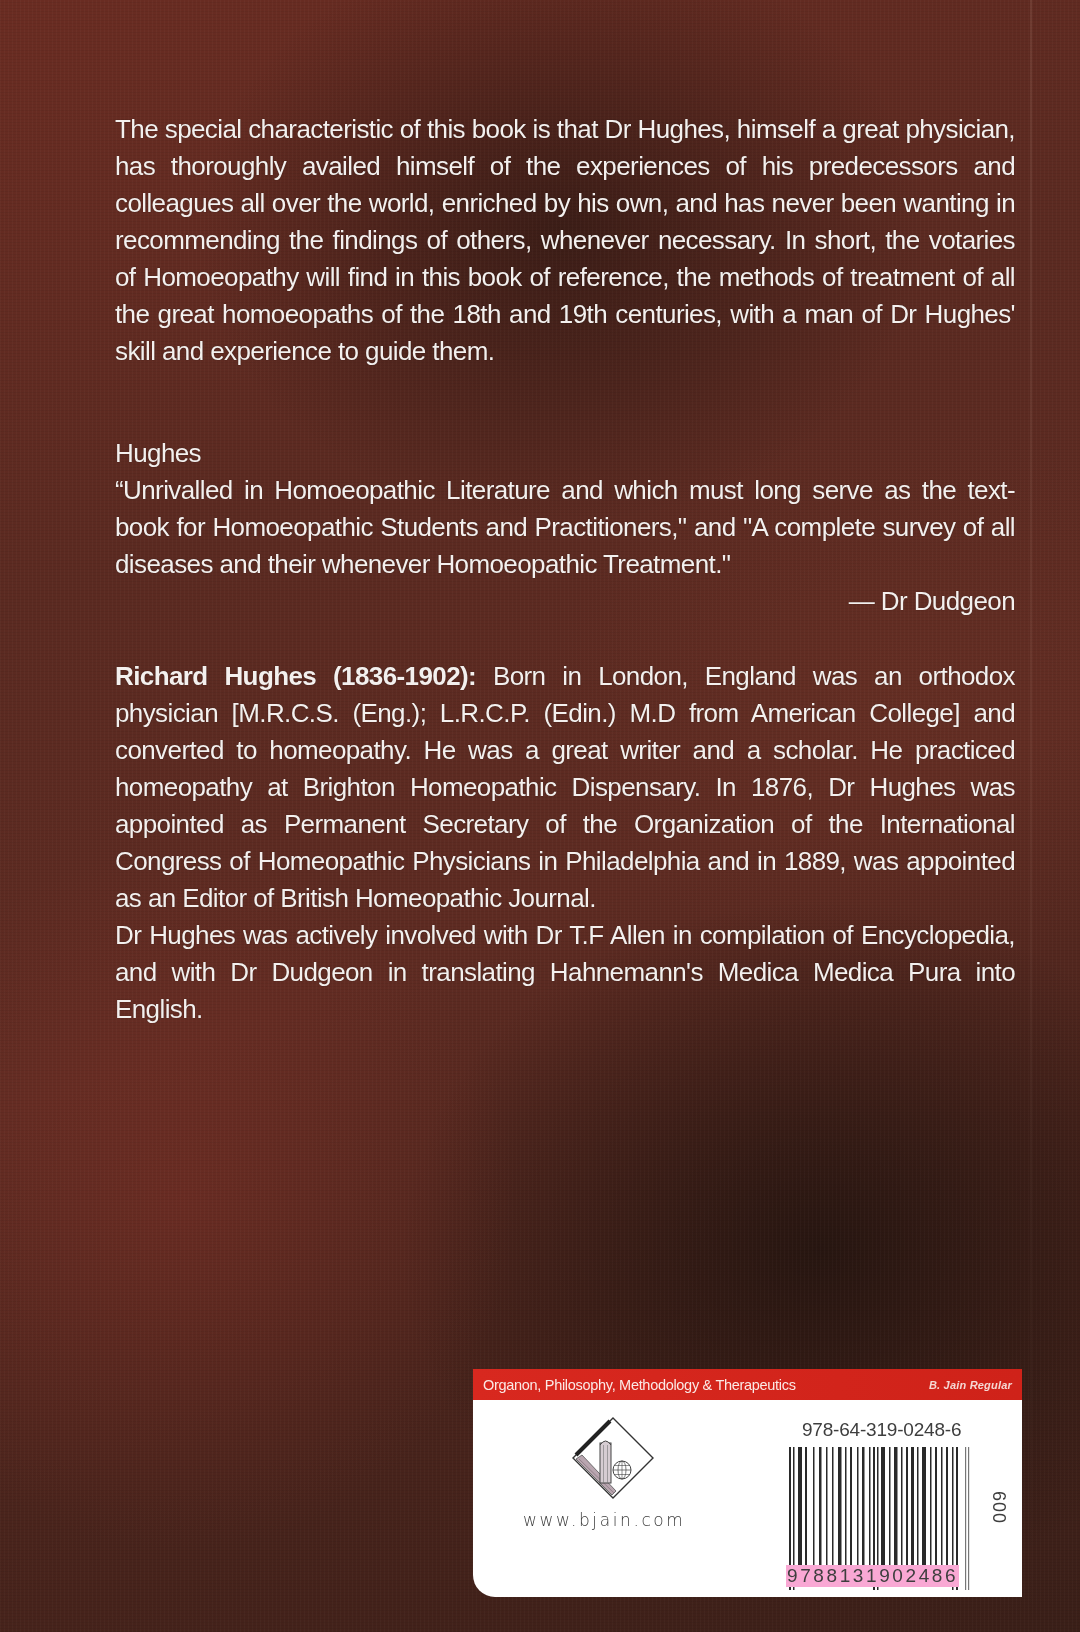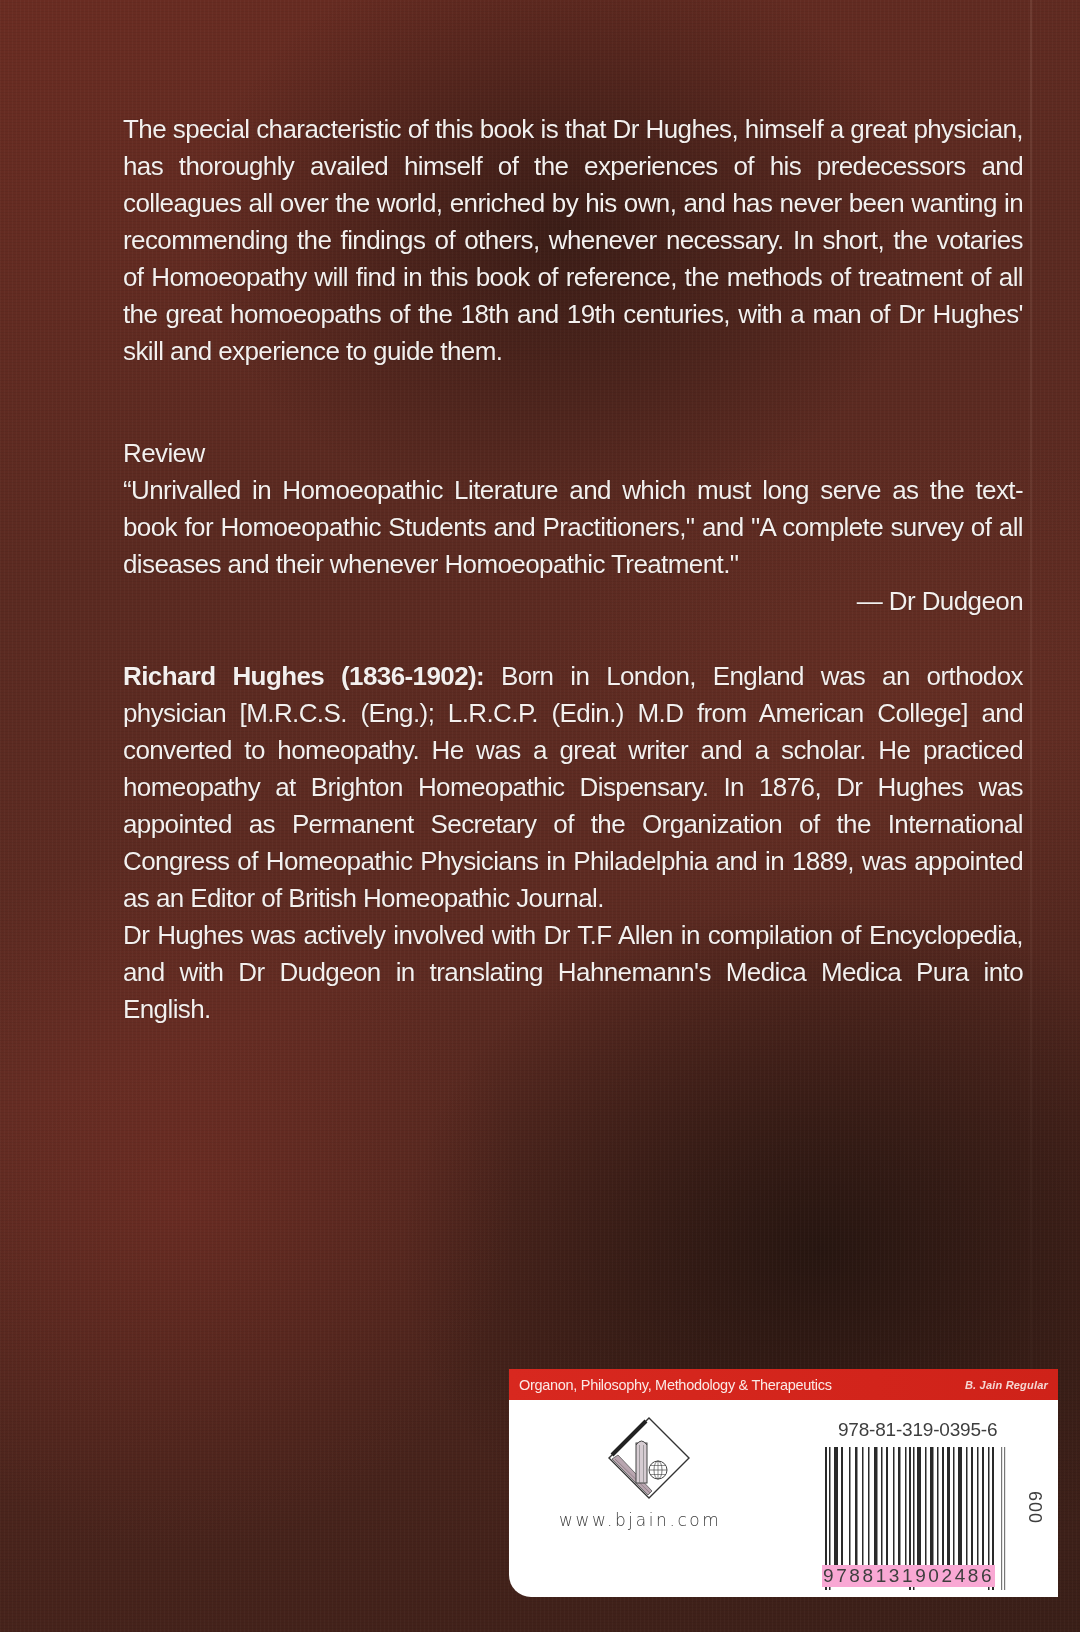--- a/index.html
+++ b/index.html
@@ -37,21 +37,20 @@
     }
     .text-block {
       position: absolute;
       left: 115px;
       width: 900px;
       color: #f4f0ee;
       font-size: 26px;
       line-height: 37px;
       letter-spacing: -0.6px;
       text-shadow: 0 0 1px rgba(0,0,0,0.6);
-      margin-left: 8px;
     }
     .text-block p {
       margin: 0;
       text-align: justify;
       text-align-last: left;
     }
     .para-main {
       top: 111px;
     }
     .review {
@@ -74,21 +73,20 @@
     
     .label-box {
       position: absolute;
       left: 473px;
       top: 1369px;
       width: 549px;
       height: 228px;
       background: #ffffff;
       border-radius: 0 0 0 22px;
       overflow: hidden;
-      margin-left: 36px;
     }
     .red-band {
       height: 31px;
       background: linear-gradient(90deg, #d8281f 0%, #cf2219 100%);
       display: flex;
       align-items: center;
       justify-content: space-between;
       padding: 0 10px;
       box-sizing: border-box;
       color: #fbe9e6;
@@ -163,21 +161,21 @@
 <body>
 
 <div class="grain"></div>
 <div class="crease"></div>
 
 <div class="text-block para-main">
   <p>The special characteristic of this book is that Dr Hughes, himself a great physician, has thoroughly availed himself of the experiences of his predecessors and colleagues all over the world, enriched by his own, and has never been wanting in recommending the findings of others, whenever necessary. In short, the votaries of Homoeopathy will find in this book of reference, the methods of treatment of all the great homoeopaths of the 18th and 19th centuries, with a man of Dr Hughes' skill and experience to guide them.</p>
 </div>
 
 <div class="text-block review">
-  <span class="heading">Review</span>
+  <span class="heading">Hughes</span>
   <p>“Unrivalled in Homoeopathic Literature and which must long serve as the text-book for Homoeopathic Students and Practitioners," and "A complete survey of all diseases and their whenever Homoeopathic Treatment."</p>
   <p class="attribution">— Dr Dudgeon</p>
 </div>
 
 <div class="text-block bio">
   <p><strong>Richard Hughes (1836-1902):</strong><span> Born in London, England was an orthodox physician [M.R.C.S. (Eng.); L.R.C.P. (Edin.) M.D from American College] and converted to homeopathy. He was a great writer and a scholar. He practiced homeopathy at Brighton Homeopathic Dispensary. In 1876, Dr Hughes was appointed as Permanent Secretary of the Organization of the International Congress of Homeopathic Physicians in Philadelphia and in 1889, was appointed as an Editor of British Homeopathic Journal.</span></p>
   <p>Dr Hughes was actively involved with Dr T.F Allen in compilation of Encyclopedia, and with Dr Dudgeon in translating Hahnemann's Medica Medica Pura into English.</p>
 </div>
 
 <div class="label-box">
@@ -203,21 +201,21 @@
     <circle cx="52" cy="55" r="9" fill="#fff" stroke="#444" stroke-width="1"></circle>
     <ellipse cx="52" cy="55" rx="4" ry="9" fill="none" stroke="#444" stroke-width="0.7"></ellipse>
     <line x1="43" y1="55" x2="61" y2="55" stroke="#444" stroke-width="0.7"></line>
     <line x1="44.5" y1="50.5" x2="59.5" y2="50.5" stroke="#444" stroke-width="0.6"></line>
     <line x1="44.5" y1="59.5" x2="59.5" y2="59.5" stroke="#444" stroke-width="0.6"></line>
     <line x1="52" y1="46" x2="52" y2="64" stroke="#444" stroke-width="0.6"></line>
   </svg>
 
   <div class="website">www.bjain.com</div>
 
-  <div class="isbn">978-81-319-0395-6</div>
+  <div class="isbn">978-64-319-0248-6</div>
 
   <svg class="barcode" viewBox="0 0 182 143" preserveAspectRatio="none">
     <g fill="#2a2a2a">
       <rect x="0" y="0" width="2" height="143"></rect>
       <rect x="4" y="0" width="1.5" height="143"></rect>
       <rect x="9" y="0" width="4" height="128"></rect>
       <rect x="16" y="0" width="2" height="128"></rect>
       <rect x="24" y="0" width="1.5" height="128"></rect>
       <rect x="30" y="0" width="2.5" height="128"></rect>
       <rect x="37" y="0" width="1.5" height="128"></rect>

